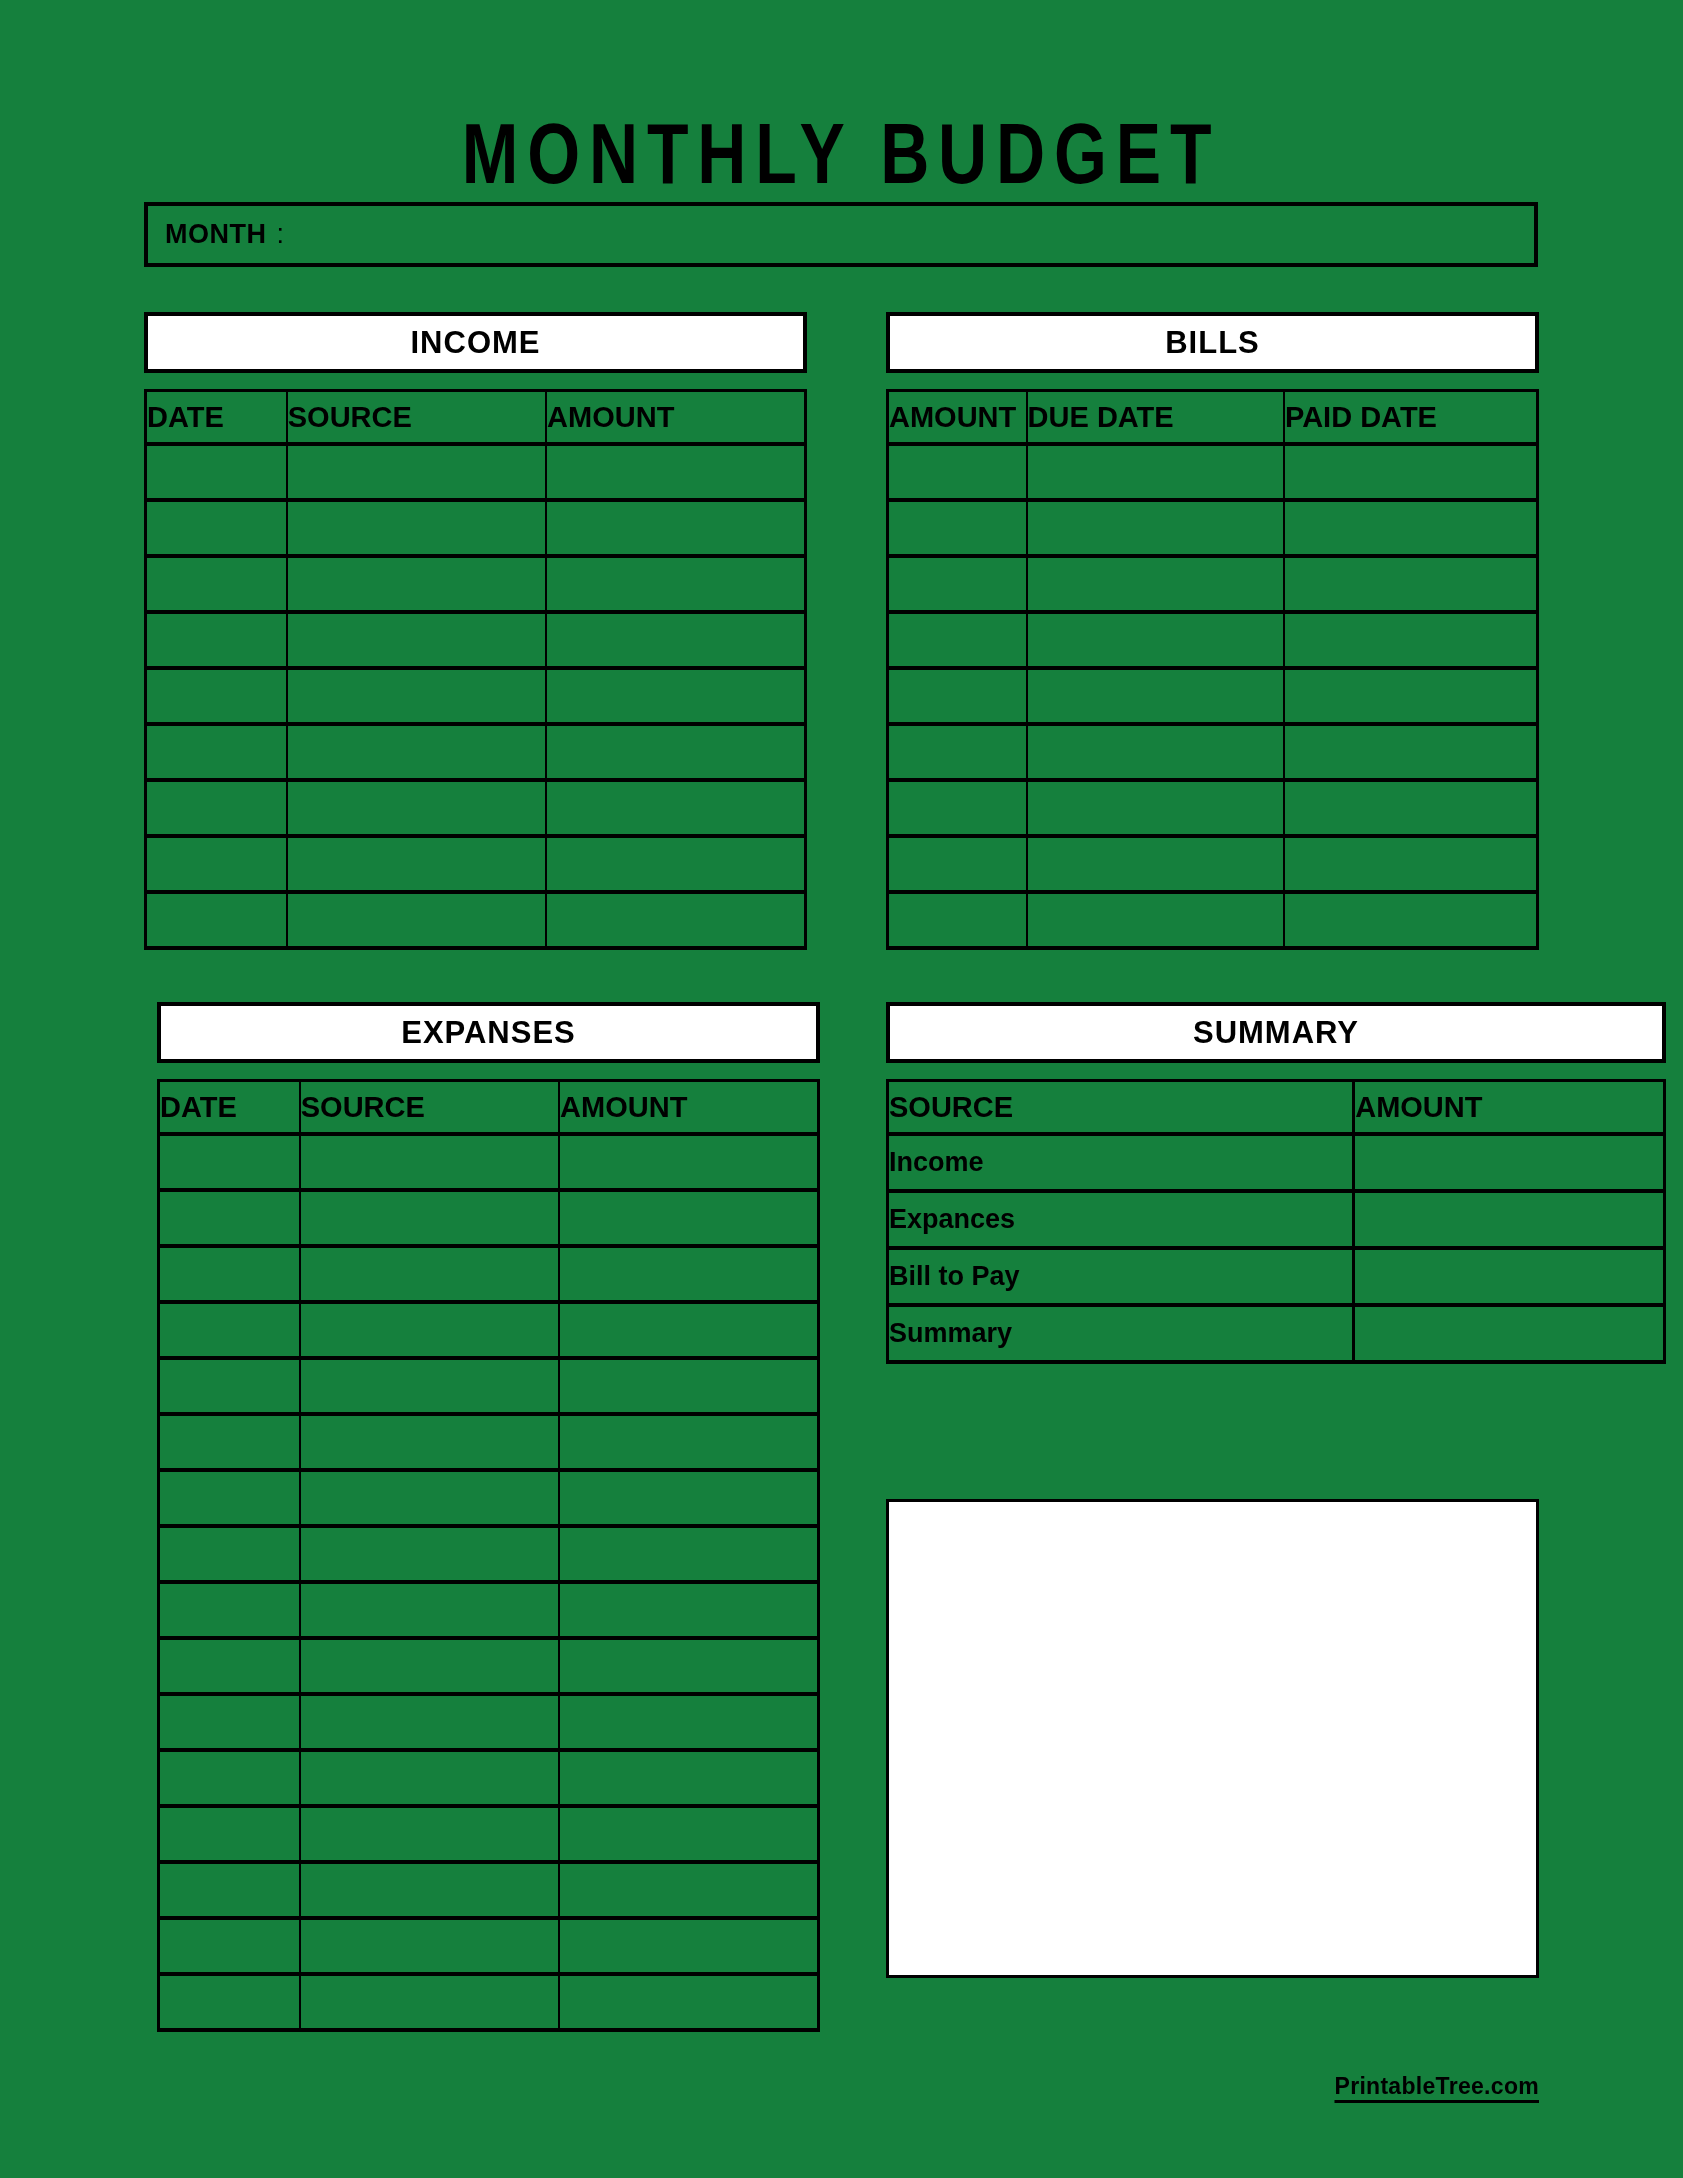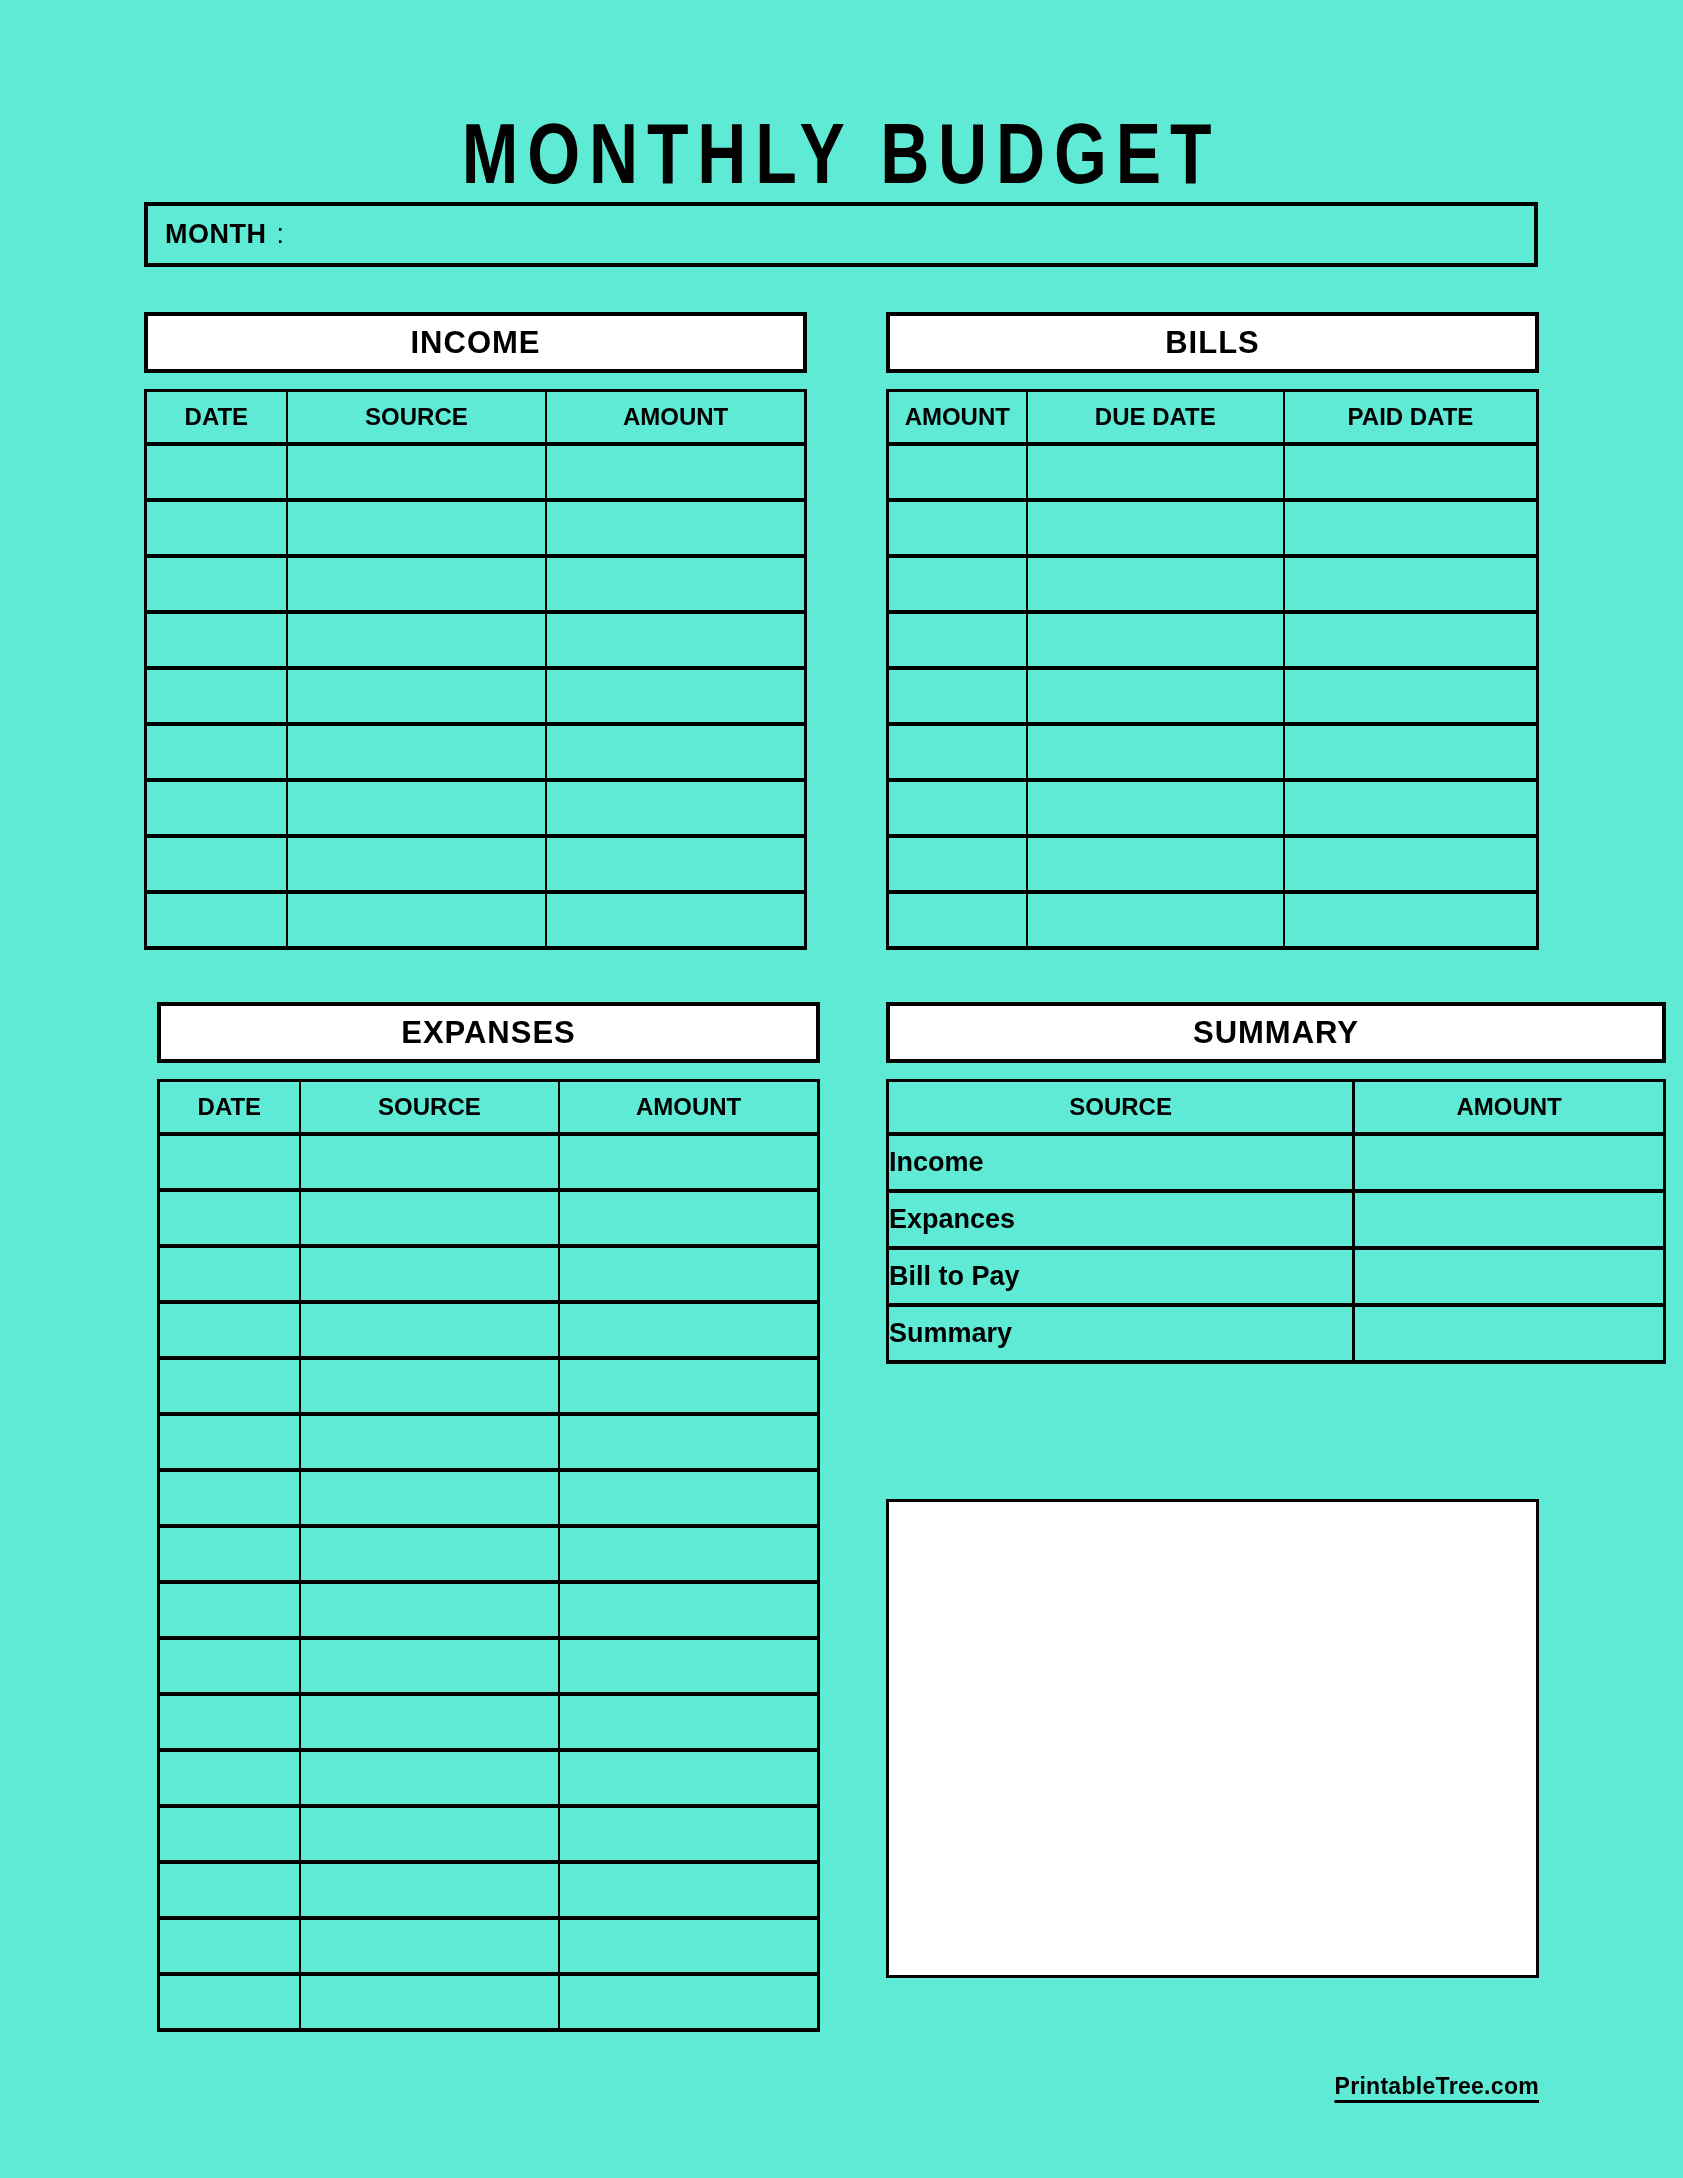--- a/index.html
+++ b/index.html
@@ -1,19 +1,19 @@
 <!DOCTYPE html>
 <html><head>
 <meta charset="utf-8">
 <style>
   html,body{margin:0;padding:0;background:#fff;}
   .page{
     position:relative;
     width:1683px;height:2178px;
-    background:#5eead4;
+    background:#15803d;
     font-family:"Liberation Sans", sans-serif;
     color:#000;
     overflow:hidden;
   }
   
   .title-wrap{
     position:absolute;top:111px;left:0;width:100%;
     text-align:center;line-height:1;
   }
   .title-text{
@@ -49,21 +49,21 @@
   }
   
   table.grid{
     width:100%;margin-top:16px;
     border-collapse:collapse;table-layout:fixed;
     border:3px solid #000;
   }
   table.grid th{
     height:50px;
     border:2px solid #000;border-bottom:4px solid #000;
-    font-size:24px;font-weight:bold;text-align:center;vertical-align:middle;
+    font-size:29px;font-weight:bold;text-align:left;vertical-align:middle;
     padding:0;
   }
   table.grid td{
     height:52px;
     border:2px solid #000;border-bottom:4px solid #000;
     padding:0;
   }
   
   table.summary-grid td{height:53px;}
   table.summary-grid th,table.summary-grid td{border-left:3px solid #000;border-right:3px solid #000;}

